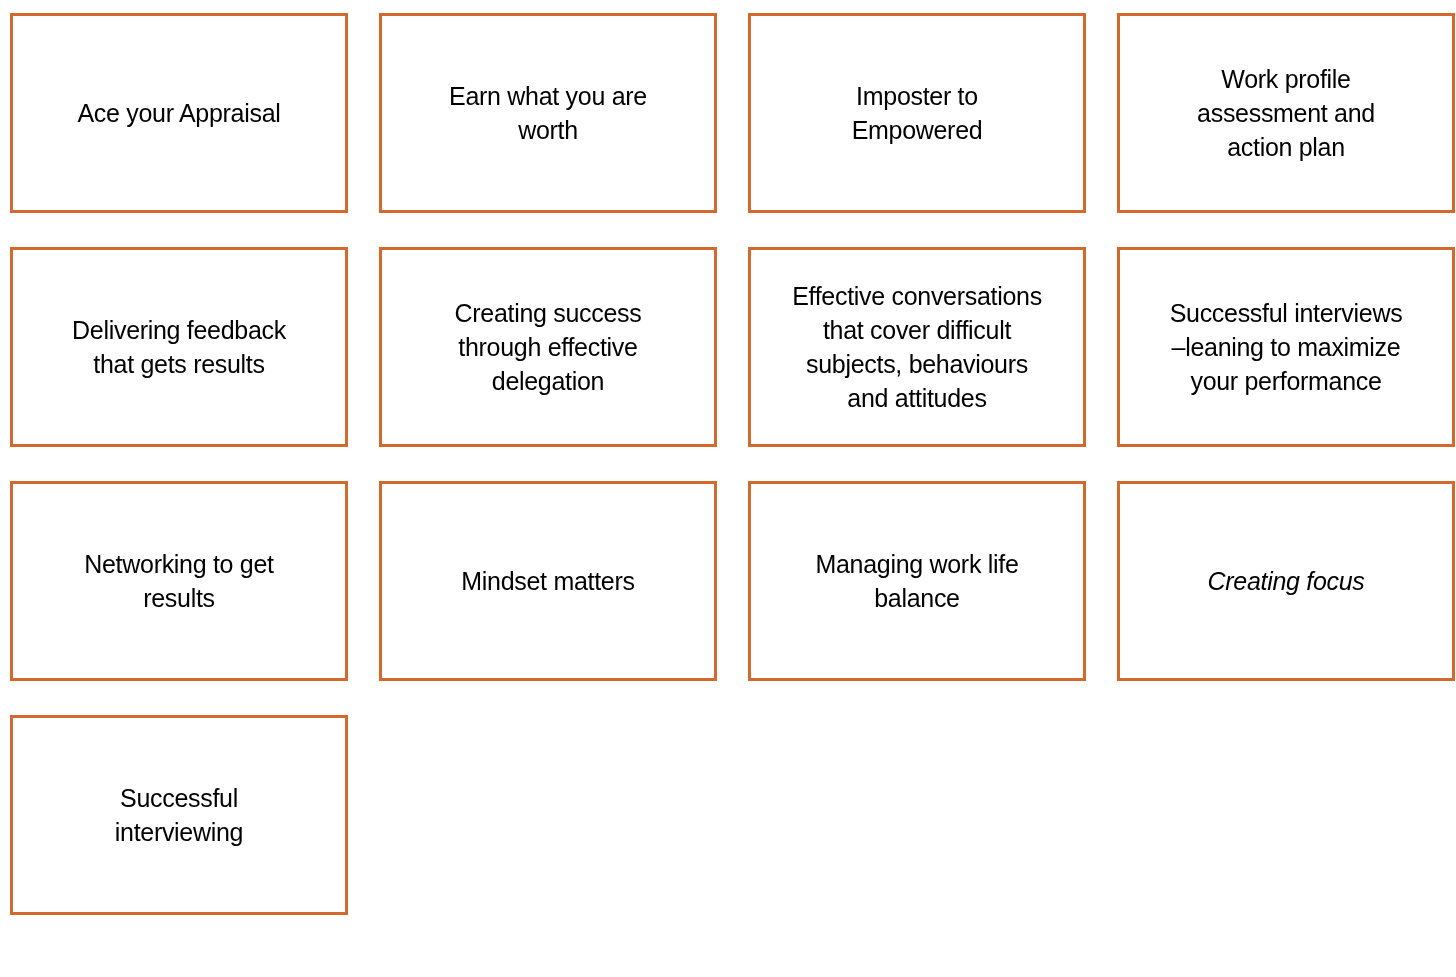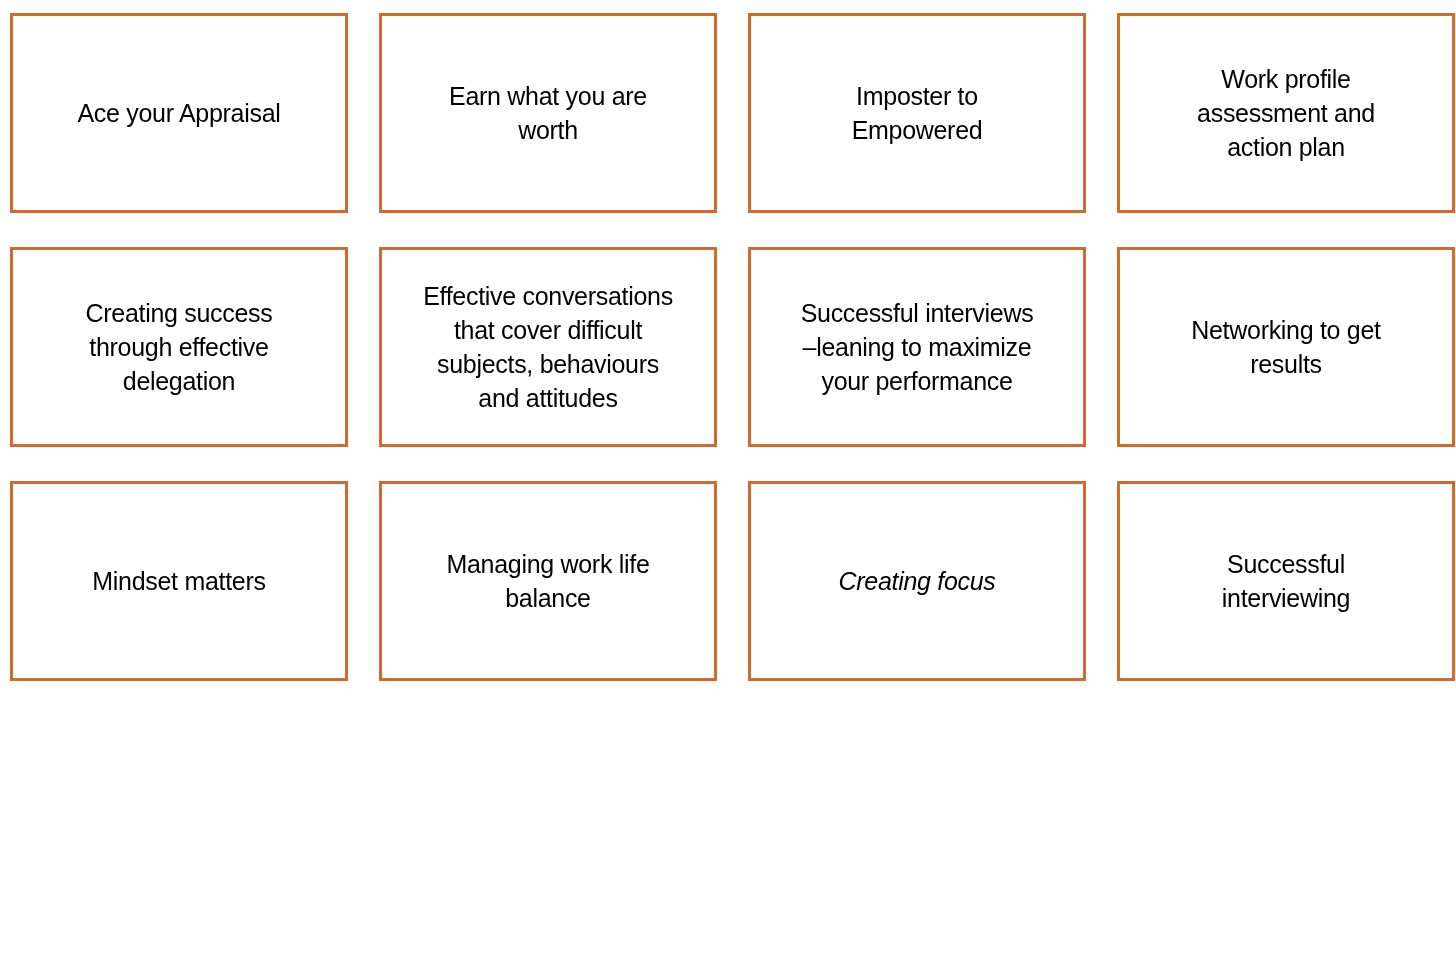--- a/index.html
+++ b/index.html
@@ -64,20 +64,24 @@
 Empowered</span>
     </div>
 
     <div class="card" style="border: 3px solid rgb(210, 105, 46); align-items: center;">
       <span class="card-title">Work profile
 assessment and
 action plan</span>
     </div>
 
 
+    <div class="card" style="border: 3px solid rgb(210, 105, 46);">
+      <span class="card-title">Delivering feedback
+that gets results</span>
+    </div>
 
     <div class="card" style="border: 3px solid rgb(210, 105, 46);">
       <span class="card-title">Creating success
 through effective
 delegation</span>
     </div>
 
     <div class="card" style="border: 3px solid rgb(210, 105, 46);">
       <span class="card-title">Effective conversations
 that cover difficult

